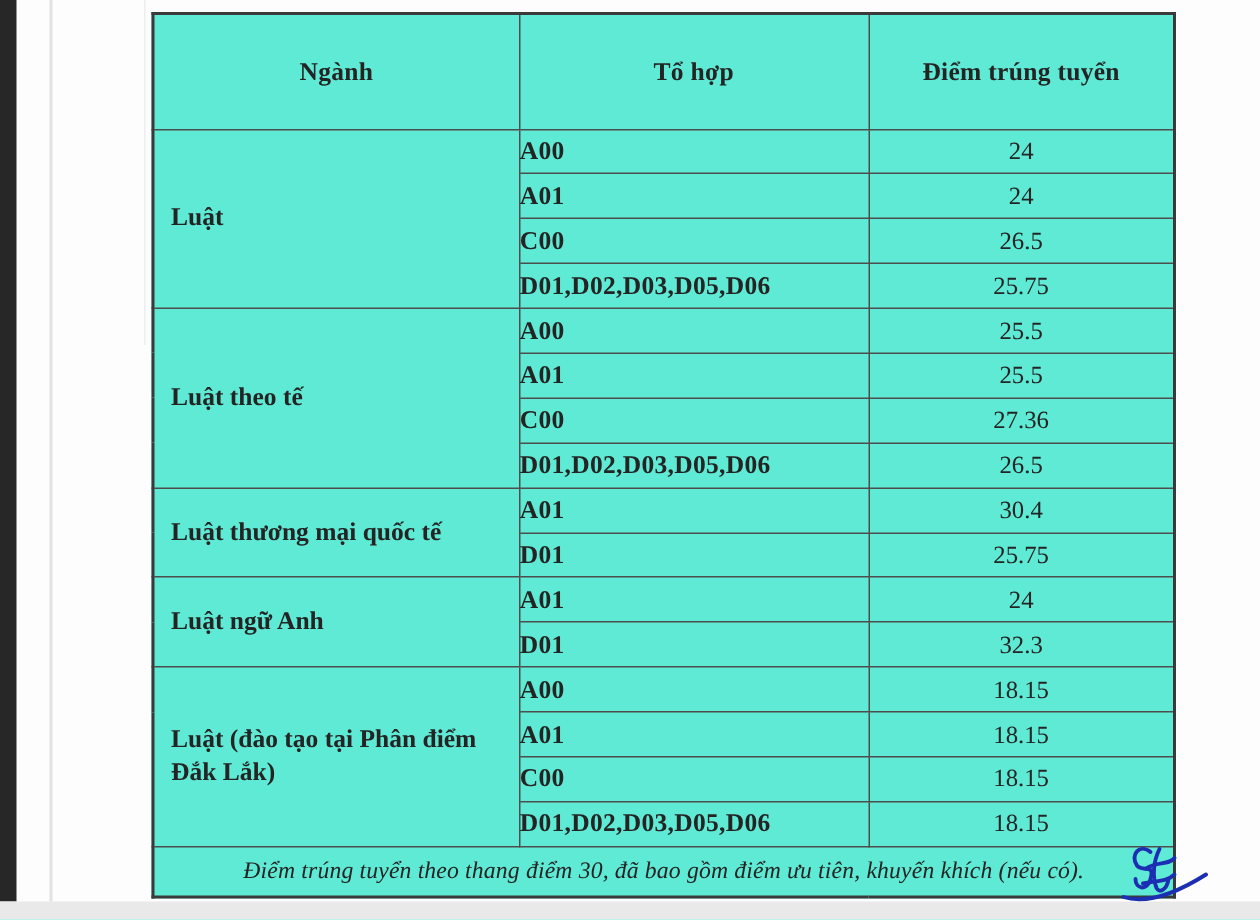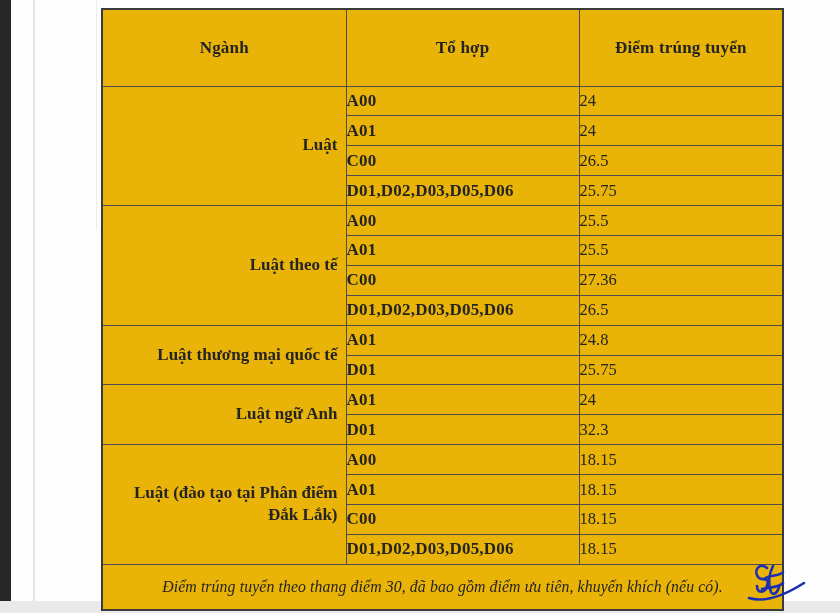--- a/index.html
+++ b/index.html
@@ -29,46 +29,46 @@
   .bottom-strip {
     position: absolute; left: 0; top: 601px;
     width: 840px; height: 12px;
     background: #e9e9e9;
   }
   table.score-table {
     position: absolute; left: 101px; top: 8px;
     width: 681px; height: 584px;
     border-collapse: collapse;
     table-layout: fixed;
-    background: #eab308;
+    background: #5eead4;
     border: 2px solid #3a3a3a;
   }
   .score-table th, .score-table td {
     border: 1px solid #4d4d4d;
     padding: 0;
     vertical-align: middle;
   }
   .score-table thead tr { height: 77px; }
   .score-table tbody tr { height: 29.9px; }
-  .score-table tfoot tr { height: 46px; }
+  .score-table tfoot tr { height: 34px; }
   .score-table th {
     font-size: 17px; font-weight: bold; text-align: center;
     letter-spacing: 0.2px;
   }
   td.major-cell {
-    font-size: 17px; font-weight: bold; text-align: right;
+    font-size: 17px; font-weight: bold; text-align: left;
     padding-left: 11px; padding-right: 8px;
     line-height: 1.35;
   }
   td.combo-cell {
     font-size: 17px; font-weight: bold; 
     letter-spacing: 0.2px;
   }
   td.score-cell {
-    font-size: 16.5px; font-weight: normal; text-align: left;
+    font-size: 16.5px; font-weight: normal; text-align: center;
   }
   td.footnote-cell {
     font-size: 15.8px; font-style: italic; text-align: center;
     letter-spacing: 0.1px;
   }
   .signature {
     position: absolute; left: 745px; top: 559px;
     width: 62px; height: 46px;
     pointer-events: none;
   }
@@ -134,21 +134,21 @@
       <td class="score-cell">27.36</td>
     </tr>
     <tr>
       <td class="combo-cell">D01,D02,D03,D05,D06</td>
       <td class="score-cell">26.5</td>
     </tr>
 
     <tr>
       <td class="major-cell" rowspan="2">Luật thương mại quốc tế</td>
       <td class="combo-cell">A01</td>
-      <td class="score-cell">24.8</td>
+      <td class="score-cell">30.4</td>
     </tr>
     <tr>
       <td class="combo-cell">D01</td>
       <td class="score-cell">25.75</td>
     </tr>
 
     <tr>
       <td class="major-cell" rowspan="2">Luật ngữ Anh</td>
       <td class="combo-cell">A01</td>
       <td class="score-cell">24</td>

